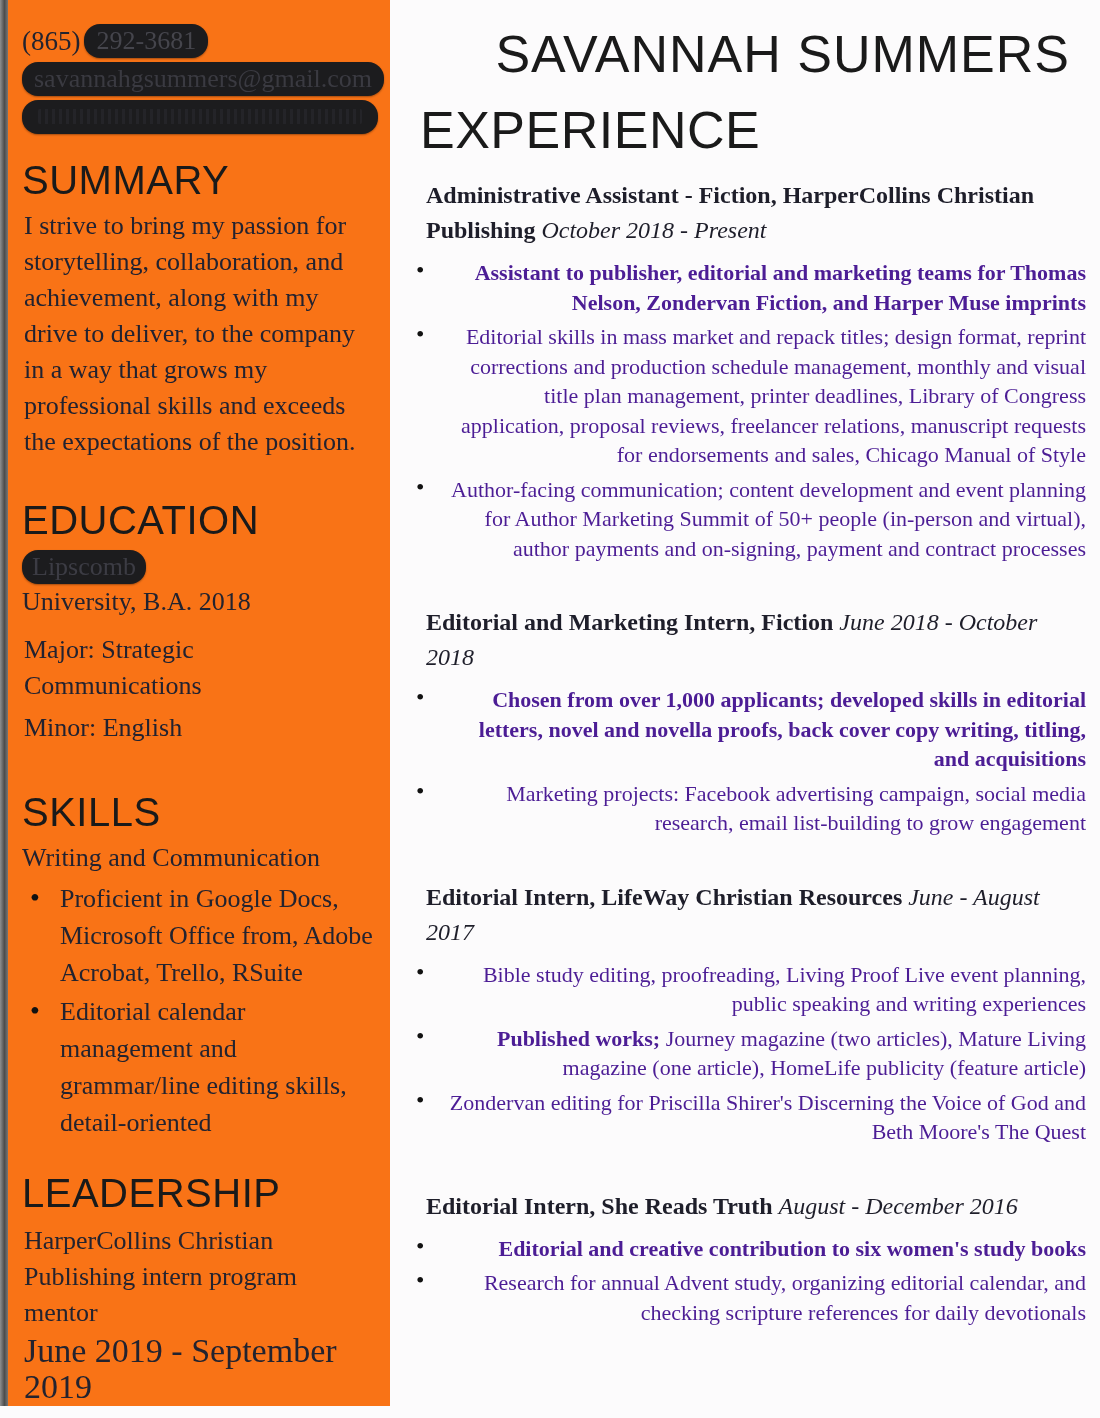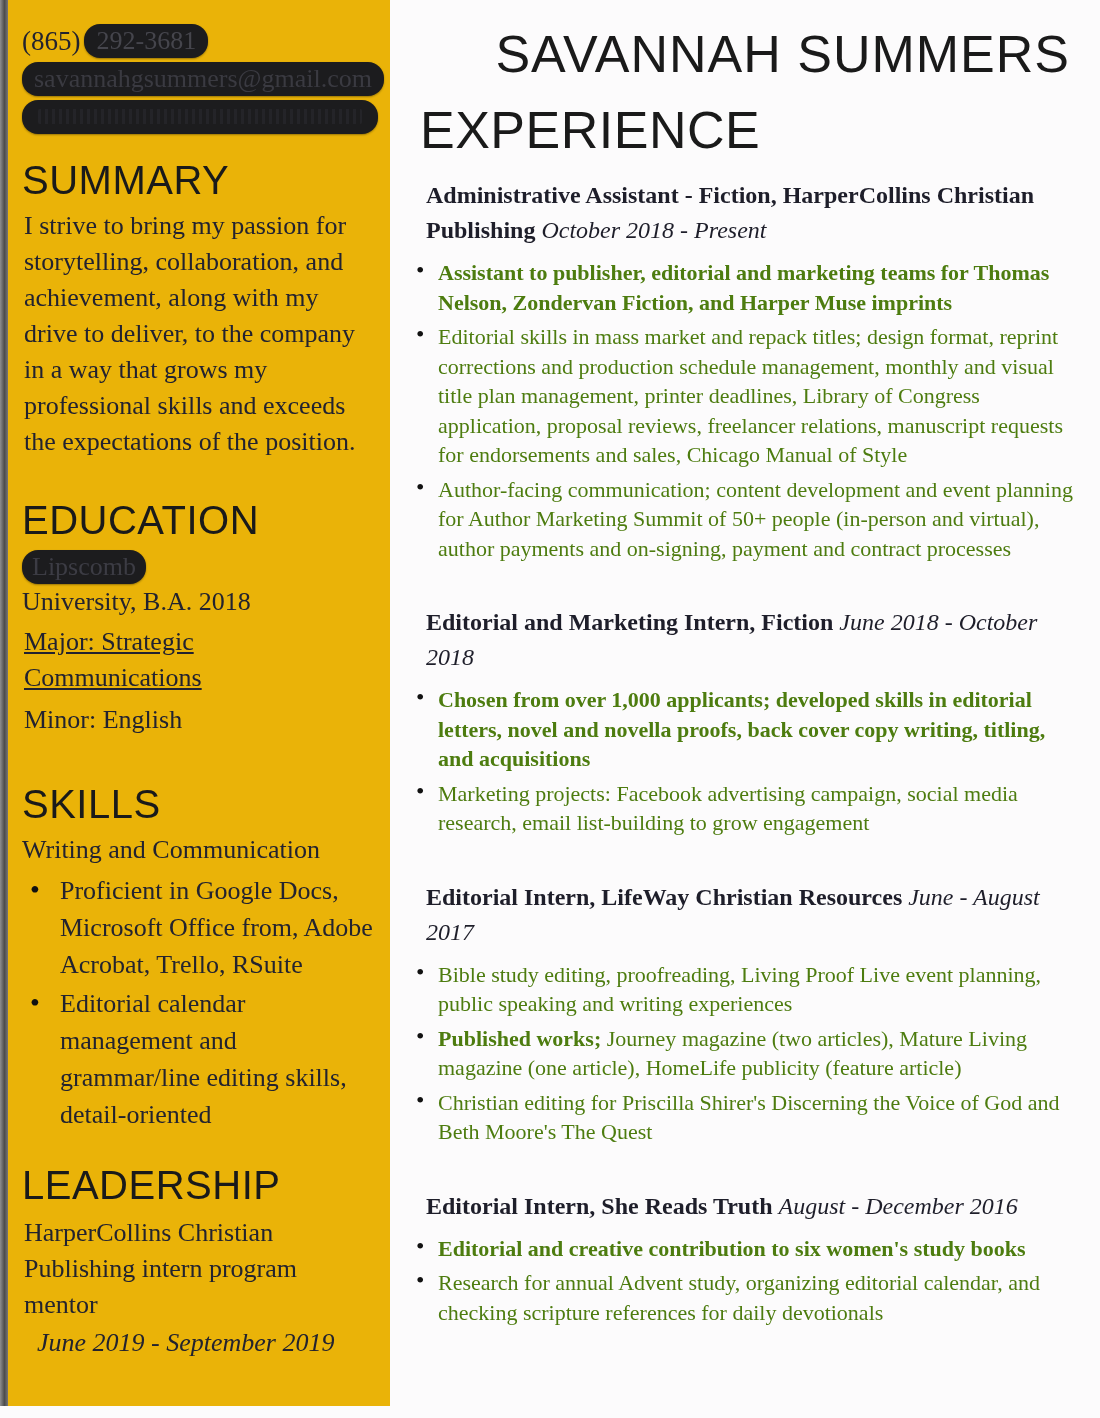--- a/index.html
+++ b/index.html
@@ -12,21 +12,21 @@
     overflow:hidden;
     position:relative;
   }
   .page{position:relative;width:1100px;height:1418px;}
   .edge{
     position:absolute;left:0;top:0;width:8px;height:1406px;
     background:linear-gradient(90deg,#8f8f8f 0,#4c4c4c 55%,#767676 100%);
   }
   .sidebar{
     position:absolute;left:8px;top:0;width:382px;height:1406px;
-    background:#eab308;
+    background:#f97316;
     box-sizing:border-box;
     padding:24px 12px 0 14px;
   }
   .main{
     position:absolute;left:390px;top:0;width:710px;
     box-sizing:border-box;
     padding:26px 14px 0 22px;
   }
   h1,h2{font-family:"Liberation Sans", sans-serif;font-weight:400;color:#1a1a1a;margin:0;}
   h1.name{font-size:52px;line-height:56px;text-align:right;padding-right:16px;letter-spacing:1px;white-space:nowrap;}
@@ -58,41 +58,41 @@
   }
   .redact.school{margin-right:6px;padding:0 10px;min-height:34px;}
   .redact.school .faint{color:#3c3c44;font-size:26px;}
 
   
   .sbody{font-size:26px;line-height:36px;margin:6px 0 0 2px;color:#222230;}
   .edu-line{display:flex;align-items:center;flex-wrap:wrap;margin-top:8px;}
   .edu-line .rest{font-size:26px;line-height:36px;}
   .lead-item{margin-top:8px;margin-bottom:18px;}
   .lead-text{font-size:26px;line-height:36px;margin:0 0 2px 2px;max-width:346px;}
-  .lead-date{font-size:26px;line-height:36px;font-style:italic;margin:0 0 0 15px;}
+  .lead-date{font-size:34px;line-height:36px;margin:0 0 0 2px;}
   ul.skills{list-style:none;margin:4px 0 0 0;padding:0;}
   ul.skills li{
     position:relative;padding-left:38px;font-size:26px;line-height:37px;
     margin-bottom:2px;max-width:330px;
   }
   ul.skills li::before{
     content:"\2022";position:absolute;left:8px;top:-1px;font-size:28px;color:#111;
   }
 
   
   .job{margin-bottom:42px;}
   .job-title{
     font-size:24px;line-height:35px;font-weight:bold;
     margin-left:14px;margin-bottom:10px;max-width:648px;color:#1e1e2a;
   }
   .job-title .jdate{font-weight:normal;font-style:italic;}
   ul.jbul{list-style:none;margin:0;padding:0;}
   ul.jbul li{
     position:relative;padding-left:26px;font-size:22px;line-height:29.5px;
-    margin-bottom:5px;color:#4d7c0f;max-width:666px;
+    margin-bottom:5px;color:#4c1d95;max-width:666px;text-align:right;
   }
   ul.jbul li::before{
     content:"\2022";position:absolute;left:4px;top:-2px;font-size:24px;color:#111;
   }
   .r-b{font-weight:bold;}
   .r-i{}
 </style>
 </head>
 <body>
 
@@ -122,21 +122,21 @@
     <h2 class="h-summary">SUMMARY</h2>
     <p class="sbody">I strive to bring my passion for storytelling, collaboration, and achievement, along with my drive to deliver, to the company in a way that grows my professional skills and exceeds the expectations of the position.</p>
 
     <h2 class="h-education">EDUCATION</h2>
     <div class="edu-line">
       <span class="redact school">
         <span class="faint">Lipscomb</span>
       </span>
       <span class="rest">University, B.A. 2018</span>
     </div>
-    <p class="sbody" style="max-width:300px;margin-top:4px;text-decoration:underline;">Major: Strategic Communications</p>
+    <p class="sbody" style="max-width:300px;margin-top:12px;">Major: Strategic Communications</p>
     <p class="sbody">Minor: English</p>
 
     <h2 class="h-skills">SKILLS</h2>
     <p class="sbody" style="margin-left:0;">Writing and Communication</p>
     <ul class="skills" id="skills-list">
         <li>Proficient in Google Docs, Microsoft Office from, Adobe Acrobat, Trello, RSuite</li>
         <li>Editorial calendar management and grammar/line editing skills, detail-oriented</li>
       </ul>
 
     <h2 class="h-leadership">LEADERSHIP</h2>
@@ -165,21 +165,21 @@
           <ul class="jbul">
             <li><span class="r-b ">Chosen from over 1,000 applicants; developed skills in editorial letters, novel and novella proofs, back cover copy writing, titling, and acquisitions</span></li>
             <li><span>Marketing projects: Facebook advertising campaign, social media research, email list-building to grow engagement</span></li>
           </ul>
         </div>
         <div class="job">
           <div class="job-title"><span>Editorial Intern, LifeWay Christian Resources </span><span class="jdate">June - August 2017</span></div>
           <ul class="jbul">
             <li><span>Bible study editing, proofreading, Living Proof Live event planning, public speaking and writing experiences</span></li>
             <li><span class="r-b ">Published works; </span><span class="r-i">Journey</span><span> magazine (two articles), </span><span class="r-i">Mature Living</span><span> magazine (one article), </span><span class="r-i">HomeLife</span><span> publicity (feature article)</span></li>
-            <li><span>Christian editing for Priscilla Shirer's </span><span class="r-i">Discerning the Voice of God</span><span> and Beth Moore's </span><span class="r-i">The Quest</span></li>
+            <li><span>Zondervan editing for Priscilla Shirer's </span><span class="r-i">Discerning the Voice of God</span><span> and Beth Moore's </span><span class="r-i">The Quest</span></li>
           </ul>
         </div>
         <div class="job">
           <div class="job-title"><span>Editorial Intern, She Reads Truth </span><span class="jdate">August - December 2016</span></div>
           <ul class="jbul">
             <li><span class="r-b ">Editorial and creative contribution to six women's study books</span></li>
             <li><span>Research for annual Advent study, organizing editorial calendar, and checking scripture references for daily devotionals</span></li>
           </ul>
         </div>
       </div>

